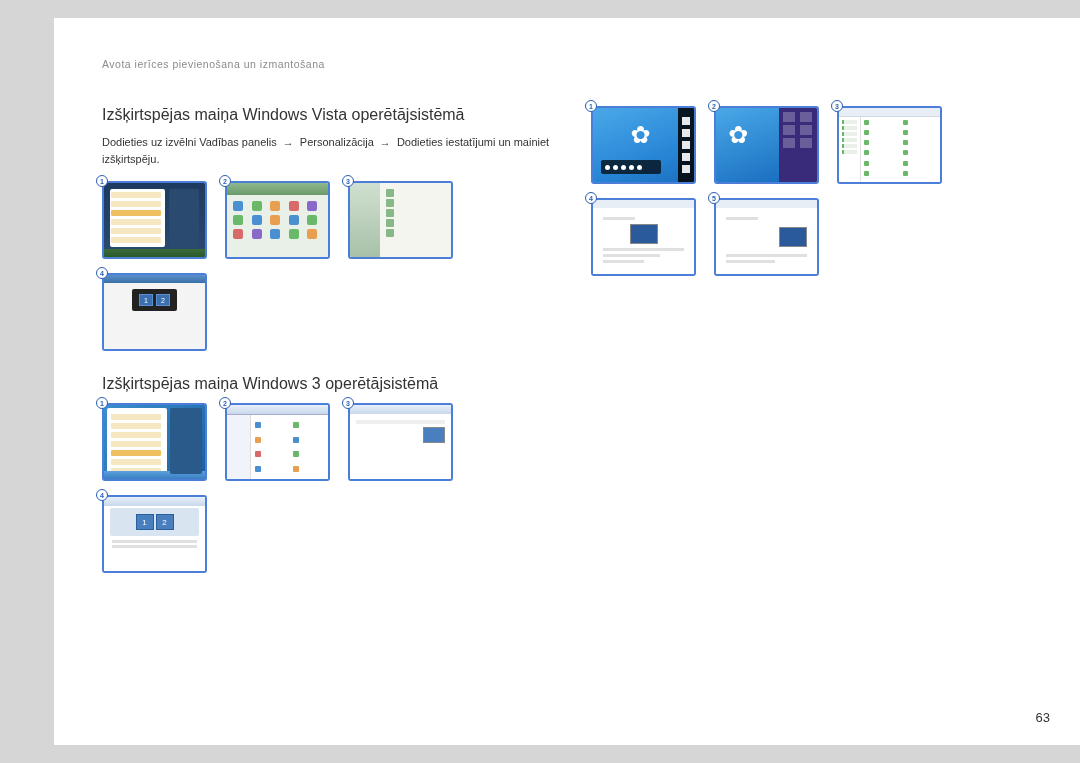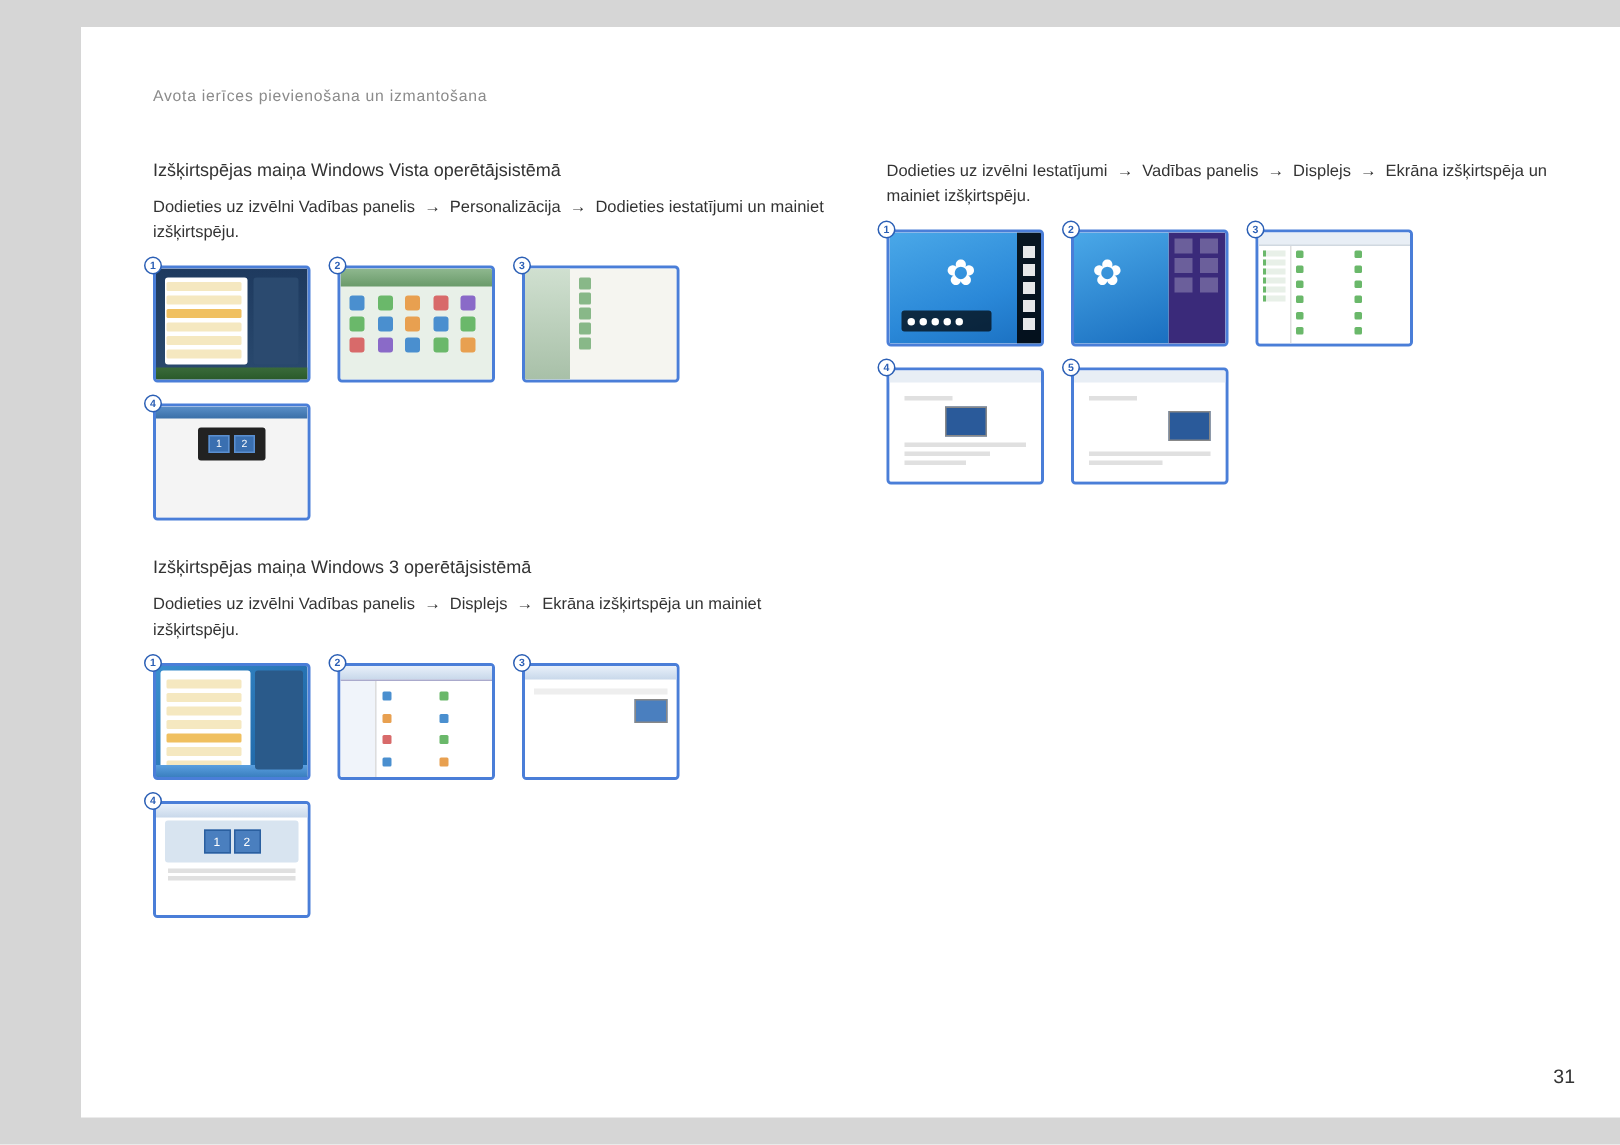--- a/index.html
+++ b/index.html
@@ -28,21 +28,21 @@
   }
   .columns {
     display: flex;
     gap: 30px;
   }
   .col {
     flex: 1;
     min-width: 0;
   }
   .section-title {
-    font-size: 12px;
+    font-size: 16px;
     color: #333;
     margin-bottom: 10px;
   }
   .instructions {
     font-size: 11px;
     color: #333;
     line-height: 1.5;
     margin-bottom: 14px;
   }
   .instructions b { font-weight: normal; }
@@ -480,27 +480,20 @@
               <div class="disp-monitors">
                 <div class="mon">1</div>
                   <div class="mon">2</div>
               </div>
             </div>
           </div>
         </div>
       </div>
 
       <div class="section-title">Izšķirtspējas maiņa Windows 3 operētājsistēmā</div>
-      <div class="instructions">
-        <span>Dodieties uz izvēlni </span><b>Vadības panelis</b>
-        <span class="arrow">→</span>
-        <b>Displejs</b>
-        <span class="arrow">→</span>
-        <b>Ekrāna izšķirtspēja</b><span> un mainiet izšķirtspēju.</span>
-      </div>
 
       <div class="thumb-grid">
         <div class="thumb-wrap">
           <div class="badge">1</div>
           <div class="thumb">
             <div class="w7-start">
               <div class="menu-items">
                   <div></div>
                   <div></div>
                   <div></div>
@@ -571,29 +564,20 @@
                 </div>
             </div>
           </div>
         </div>
       </div>
 
     </div>
 
     <div class="col">
 
-      <div class="instructions">
-        <span>Dodieties uz izvēlni </span><b>Iestatījumi</b>
-        <span class="arrow">→</span>
-        <b>Vadības panelis</b>
-        <span class="arrow">→</span>
-        <b>Displejs</b>
-        <span class="arrow">→</span>
-        <b>Ekrāna izšķirtspēja</b><span> un mainiet izšķirtspēju.</span>
-      </div>
 
       <div class="thumb-grid">
         <div class="thumb-wrap">
           <div class="badge">1</div>
           <div class="thumb">
             <div class="w8-desk">
               <div class="w8-flower"></div>
               <div class="w8-charms">
                   <span></span>
                   <span></span>
@@ -690,14 +674,14 @@
                 <div class="w8-dlg-line" style="width:60%"></div>
               </div>
             </div>
           </div>
         </div>
       </div>
 
     </div>
   </div>
 
-  <div class="page-num">31</div>
+  <div class="page-num">63</div>
 </div>
 
 </body></html>

